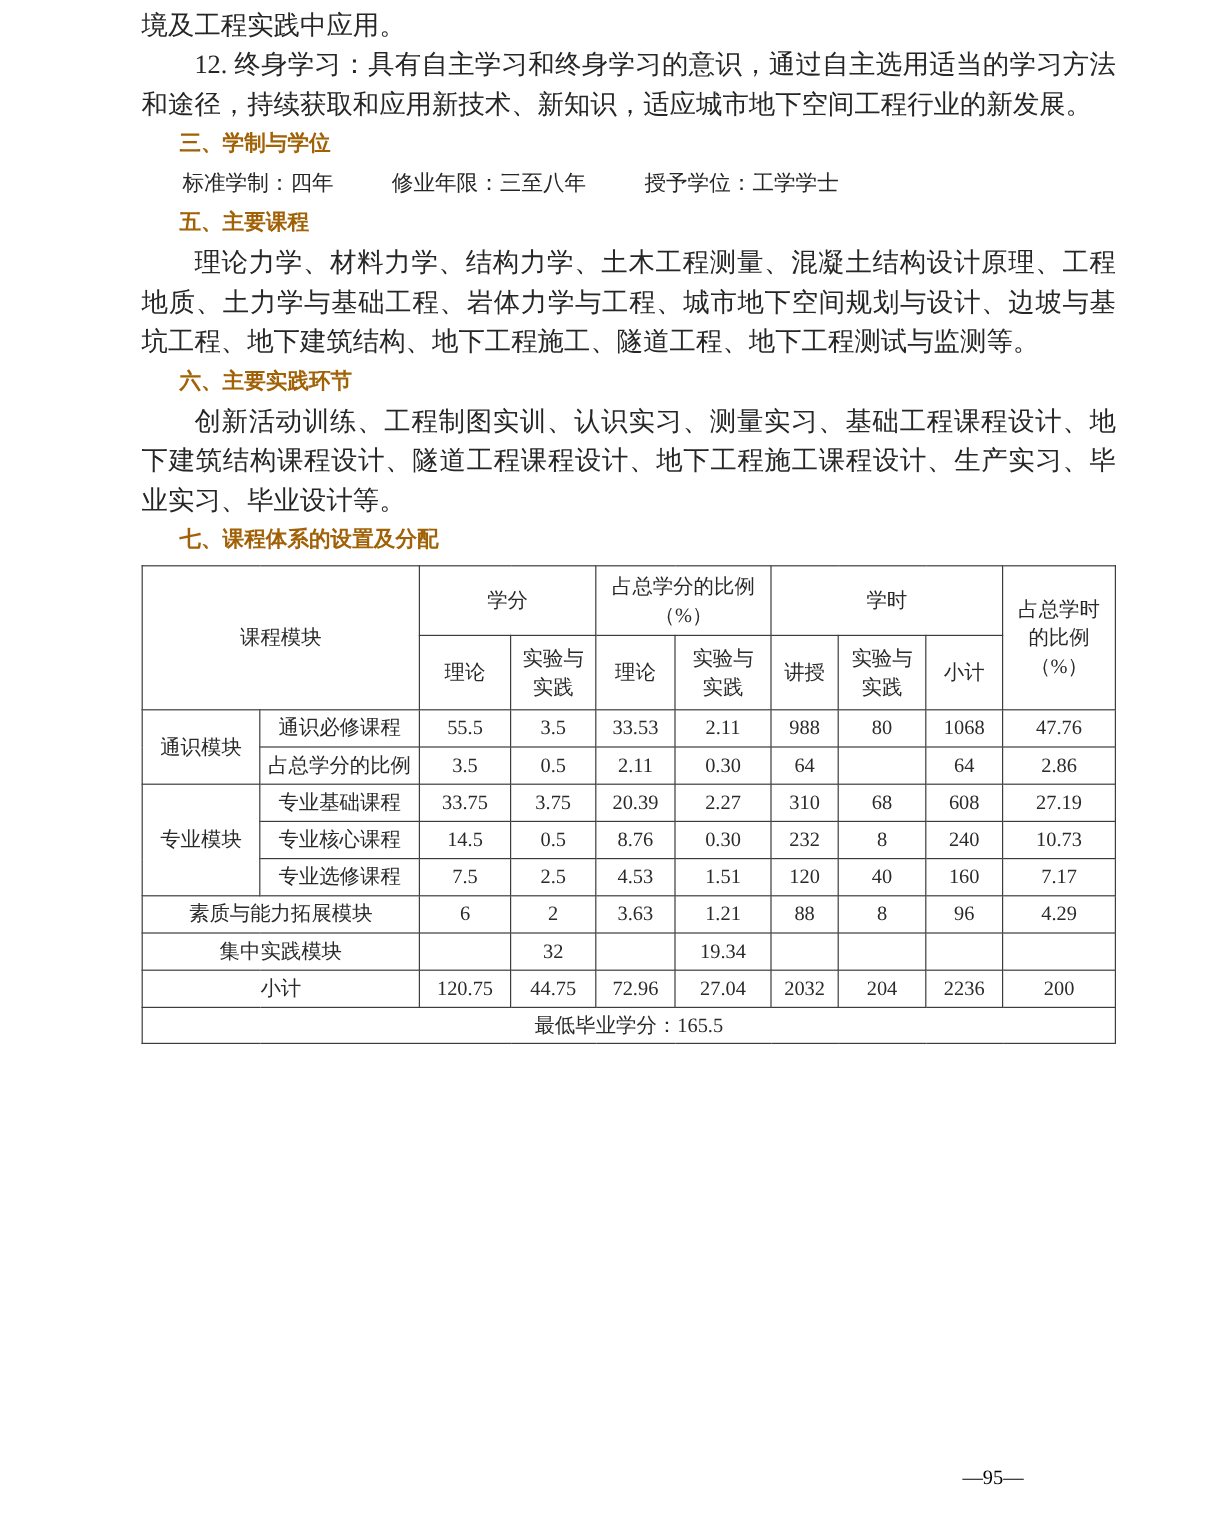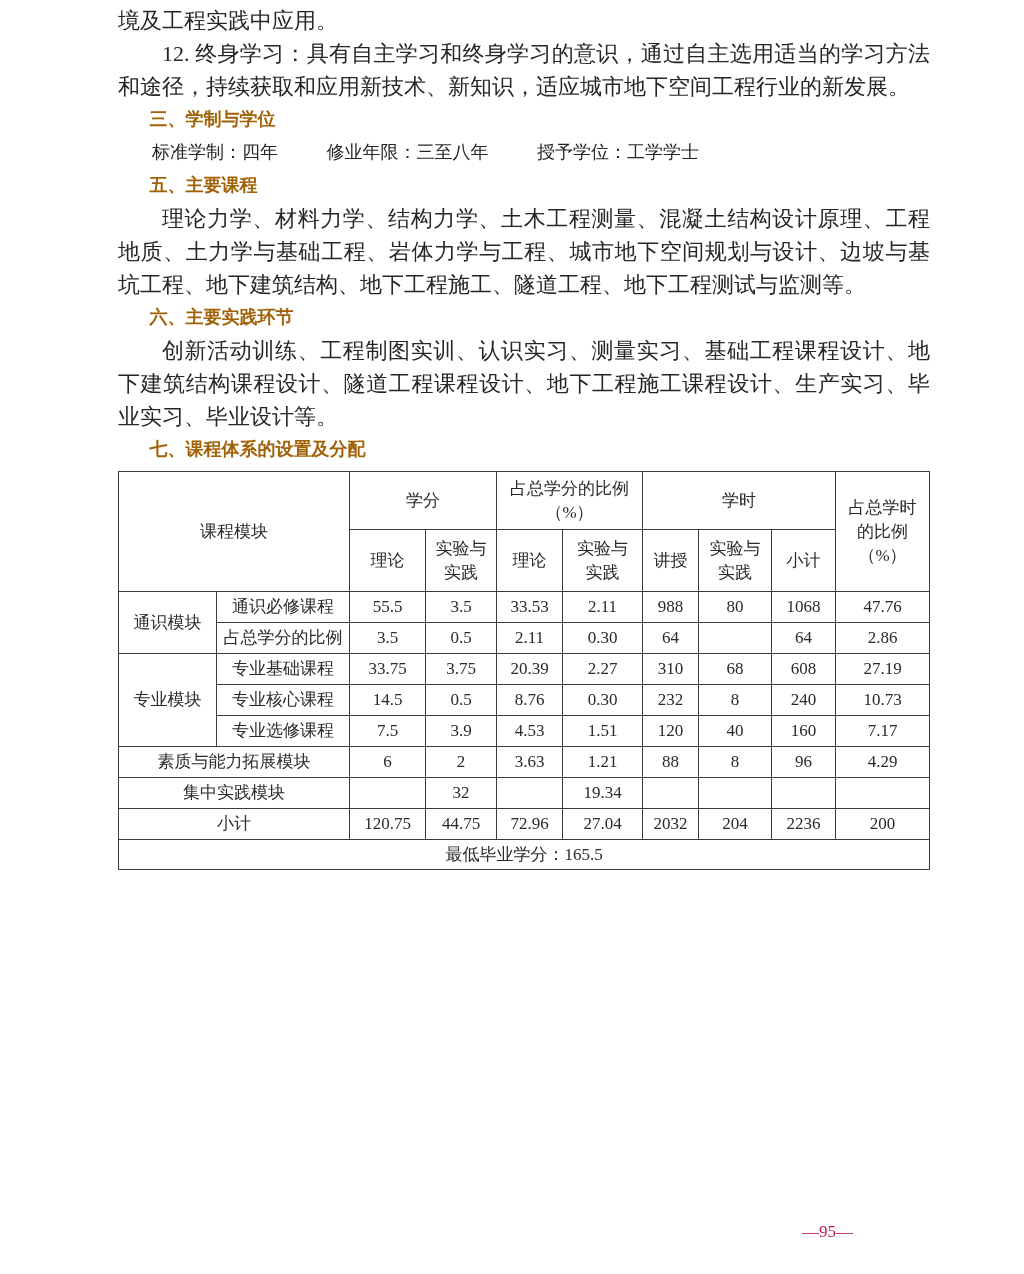--- a/index.html
+++ b/index.html
@@ -65,21 +65,21 @@
   tr.frow { height: 30px; }
   td.preline { white-space: pre-line; }
   td.footer-cell {
     text-align: left;
     padding-left: 9px;
   }
   .page-number {
     position: absolute;
     top: 1222px; left: 802px;
     font-size: 17px;
-    color: #be185d;
+    color: #000000;
   }
 </style>
 </head>
 <body>
 
 <div class="page">
 
   <p class="para">境及工程实践中应用。</p>
   <p class="para indent">12. 终身学习：具有自主学习和终身学习的意识，通过自主选用适当的学习方法和途径，持续获取和应用新技术、新知识，适应城市地下空间工程行业的新发展。</p>
 
@@ -179,21 +179,21 @@
         <td>8.76</td>
         <td>0.30</td>
         <td>232</td>
         <td>8</td>
         <td>240</td>
         <td>10.73</td>
       </tr>
       <tr class="brow">
         <td>专业选修课程</td>
         <td>7.5</td>
-        <td>3.9</td>
+        <td>2.5</td>
         <td>4.53</td>
         <td>1.51</td>
         <td>120</td>
         <td>40</td>
         <td>160</td>
         <td>7.17</td>
       </tr>
 
       <tr class="brow">
         <td colspan="2">素质与能力拓展模块</td>

